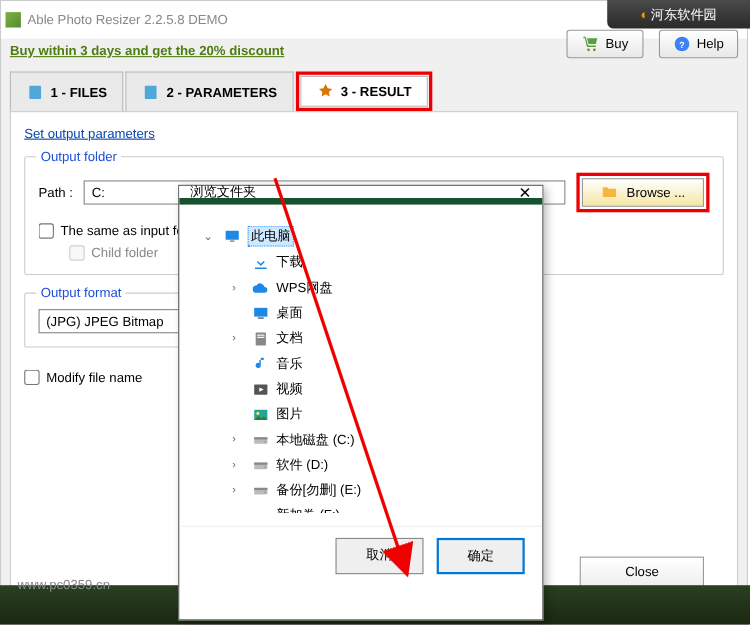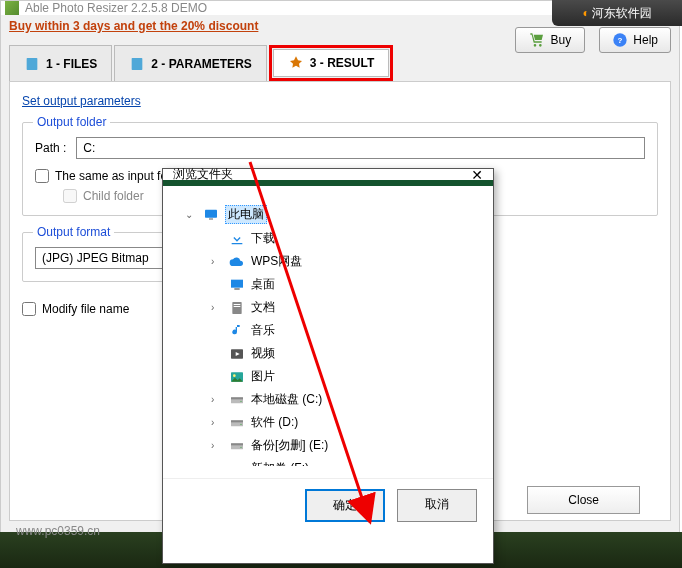--- a/index.html
+++ b/index.html
@@ -1,23 +1,23 @@
 <!DOCTYPE html>
 <html><head>
 <meta charset="utf-8">
 <style>
 *{box-sizing:border-box;margin:0;padding:0;font-family:"Comic Sans MS","Segoe UI",sans-serif;font-size:12px}
 body{width:682px;height:568px;background:#fff;position:relative;overflow:hidden}
 .window{position:absolute;top:0;left:0;width:680px;height:568px;border:1px solid #ccc;background:#f0f0f0}
-.titlebar{height:14px;background:#fff;display:flex;align-items:center;padding:0 4px;color:#888}
+.titlebar{height:34px;background:#fff;display:flex;align-items:center;padding:0 4px;color:#888}
 .titlebar .ticon{width:14px;height:14px;background:linear-gradient(135deg,#7cb342,#558b2f);margin-right:6px}
 .title-ctrls{margin-left:auto;display:flex;gap:1px}
 .title-ctrls div{width:40px;height:20px;display:flex;align-items:center;justify-content:center;color:#555}
 .title-ctrls div:last-child{color:#555}
-.discount{color:#c2410c;text-decoration:underline;font-weight:bold;padding:4px 8px;display:inline-block}
+.discount{color:#4d7c0f;text-decoration:underline;font-weight:bold;padding:4px 8px;display:inline-block}
 .topbtns{position:absolute;top:26px;right:8px;display:flex;gap:14px}
 .btn{border:1px solid #999;border-radius:3px;background:linear-gradient(#fff,#e8e8e8);padding:4px 12px;display:inline-flex;align-items:center;gap:5px;cursor:pointer;min-width:70px;justify-content:center}
 .tabs{display:flex;padding:4px 8px 0;gap:2px;margin-top:4px}
 .tab{border:1px solid #bbb;border-bottom:none;background:#eaeaea;padding:5px 14px;display:flex;align-items:center;gap:6px;font-weight:bold;font-size:13px}
 .tab.active{background:#fff}
 .tab-hl{border:3px solid #e00;padding:1px}
 .tab-hl .tab{border:1px solid #bbb}
 .panel{background:#fff;margin:0 8px;padding:12px;border:1px solid #ccc;height:440px;position:relative}
 .link{color:#0645ad;text-decoration:underline;cursor:pointer;margin-bottom:14px;display:inline-block}
 .fieldset{border:1px solid #ccc;border-radius:2px;padding:14px 12px 12px;margin-bottom:16px;position:relative}
@@ -116,20 +116,28 @@
   </div>
 
   <div class="panel">
     <a class="link">Set output parameters</a>
 
     <div class="fieldset">
       <span class="legend">Output folder</span>
       <div class="row">
         <span>Path :</span>
         <input class="textinput" value="C:" style="">
+        <span class="browse-wrap">
+          <div class="browse-btn">
+            <svg class="svg-ico" viewBox="0 0 24 24">
+                <path class="folder-ico" d="M3 5h6l2 2h10v11H3V5z"></path>
+              </svg>
+            <span>Browse ...</span>
+          </div>
+        </span>
       </div>
       <label class="chk">
         <input type="checkbox" style="">
         <span>The same as input folder</span>
       </label>
       <label class="chk sub">
         <input type="checkbox" disabled="" style="">
         <span>Child folder</span>
       </label>
     </div>
@@ -279,22 +287,22 @@
               <rect x="3" y="8" width="18" height="9" fill="#bbb" rx="1"></rect>
               <rect x="3" y="8" width="18" height="3" fill="#888"></rect>
               <circle cx="18" cy="14" r="1" fill="#4caf50"></circle>
             </svg>
           </span>
           <span class="lbl">新加卷 (F:)</span>
         </div>
       </div>
   </div>
   <div class="dlg-btns">
+    <div class="dlg-btn">取消</div>
     <div class="dlg-btn primary">确定</div>
-    <div class="dlg-btn">取消</div>
   </div>
 </div>
 
 <svg class="red-arrow" style="top:152px;left:240px" width="200" height="400">
   <defs>
       <marker id="ah" markerWidth="12" markerHeight="12" refX="9" refY="5" orient="auto">
         <path d="M0,0 L10,5 L0,10 z" fill="#e00"></path>
       </marker>
     </defs>
   <line x1="10" y1="10" x2="130" y2="370" stroke="#e00" stroke-width="3" marker-end="url(#ah)"></line>

